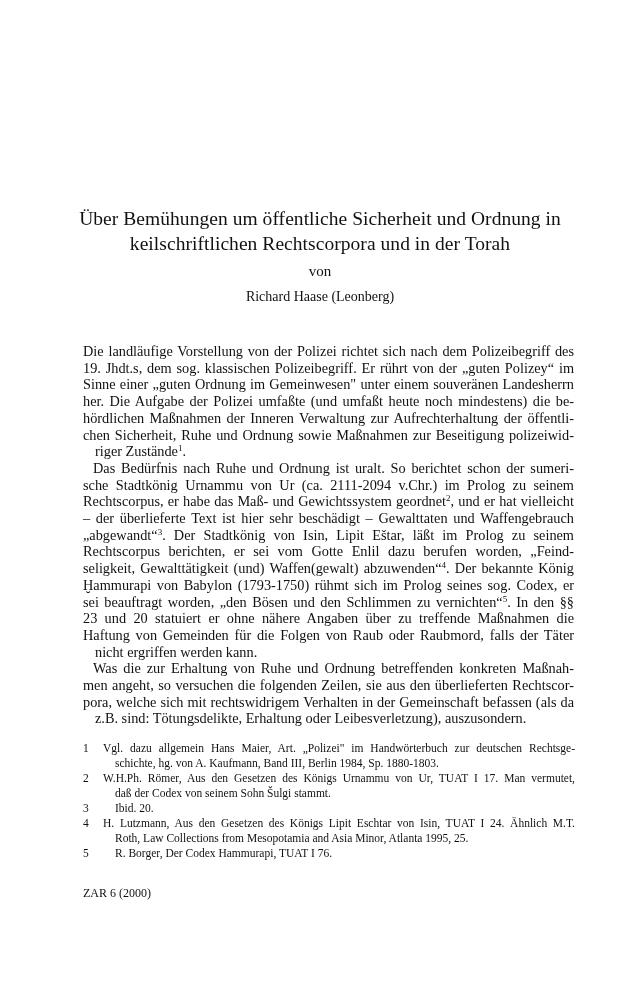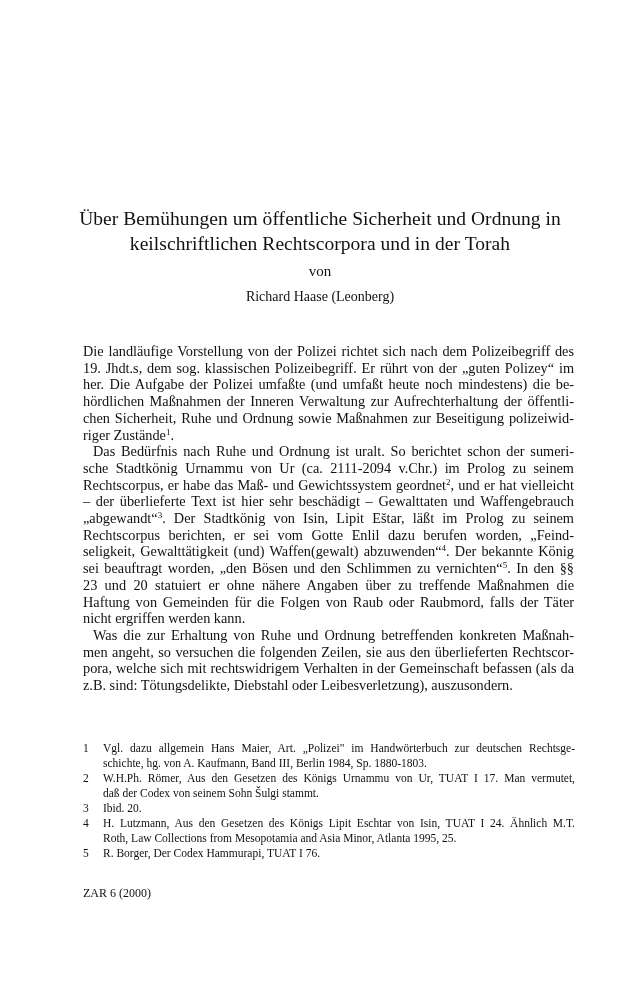--- a/index.html
+++ b/index.html
@@ -63,20 +63,21 @@
       margin: 0;
     }
     .line {
       display: block;
       text-align: justify;
       text-align-last: justify;
       white-space: nowrap;
     }
     .line.last {
       text-align-last: left;
+      margin-left: 12px;
     }
     sup {
       font-size: 9px;
       line-height: 0;
       vertical-align: 5px;
     }
     .footnotes {
       position: absolute;
       left: 83px;
       width: 492px;
@@ -113,45 +114,47 @@
   </div>
 
   <div class="byline-von">von</div>
   <div class="author">Richard Haase (Leonberg)</div>
 
   <div class="body-text">
 
     <p>
       <span class="line">Die landläufige Vorstellung von der Polizei richtet sich nach dem Polizeibegriff des</span>
       <span class="line">19. Jhdt.s,  dem sog. klassischen Polizeibegriff. Er rührt von der „guten Polizey“ im</span>
+      <span class="line">Sinne einer „guten Ordnung im Gemeinwesen" unter einem souveränen Landesherrn</span>
       <span class="line">her. Die Aufgabe der Polizei umfaßte (und umfaßt heute noch mindestens) die be-</span>
       <span class="line">hördlichen Maßnahmen der Inneren Verwaltung zur Aufrechterhaltung der öffentli-</span>
       <span class="line">chen Sicherheit, Ruhe und Ordnung sowie Maßnahmen zur Beseitigung polizeiwid-</span>
       <span class="line last"><span>riger Zustände</span><sup>1</sup><span>.</span></span>
     </p>
 
     <p>
       <span class="line" style="padding-left:10px;">Das Bedürfnis nach Ruhe und Ordnung ist uralt. So berichtet schon der sumeri-</span>
       <span class="line">sche Stadtkönig Urnammu von Ur (ca. 2111-2094 v.Chr.) im Prolog zu seinem</span>
       <span class="line"><span>Rechtscorpus, er habe das Maß- und Gewichtssystem geordnet</span><sup>2</sup><span>, und er hat vielleicht</span></span>
       <span class="line">– der überlieferte Text ist hier sehr beschädigt – Gewalttaten und Waffengebrauch</span>
       <span class="line"><span>„abgewandt“</span><sup>3</sup><span>. Der Stadtkönig von Isin, Lipit Eštar, läßt im Prolog zu seinem</span></span>
       <span class="line">Rechtscorpus berichten, er sei vom Gotte Enlil dazu berufen worden, „Feind-</span>
       <span class="line"><span>seligkeit, Gewalttätigkeit (und) Waffen(gewalt) abzuwenden“</span><sup>4</sup><span>. Der bekannte König</span></span>
+      <span class="line">Ḫammurapi von Babylon (1793-1750) rühmt sich im Prolog seines sog. Codex, er</span>
       <span class="line"><span>sei beauftragt worden, „den Bösen und den Schlimmen zu vernichten“</span><sup>5</sup><span>. In den §§</span></span>
       <span class="line">23 und 20 statuiert er ohne nähere Angaben über zu treffende Maßnahmen die</span>
       <span class="line">Haftung von Gemeinden für die Folgen von Raub oder Raubmord, falls der Täter</span>
       <span class="line last">nicht ergriffen werden kann.</span>
     </p>
 
     <p>
       <span class="line" style="padding-left:10px;">Was die zur Erhaltung von Ruhe und Ordnung betreffenden konkreten Maßnah-</span>
       <span class="line">men angeht, so versuchen die folgenden Zeilen, sie aus den überlieferten Rechtscor-</span>
       <span class="line">pora, welche sich mit rechtswidrigem Verhalten in der Gemeinschaft befassen (als da</span>
-      <span class="line last">z.B. sind: Tötungsdelikte, Diebstahl oder Leibesverletzung), auszusondern.</span>
+      <span class="line last">z.B. sind: Tötungsdelikte, Erhaltung oder Leibesverletzung), auszusondern.</span>
     </p>
   </div>
 
   <div class="footnotes">
     <div class="fn">
       <span class="fn-num">1</span>
       <span class="fn-text">
         <span class="line">Vgl. dazu allgemein Hans Maier, Art. „Polizei" im Handwörterbuch zur deutschen Rechtsge-</span>
         <span class="line last">schichte, hg. von A. Kaufmann, Band III, Berlin 1984, Sp. 1880-1803.</span>
       </span>

